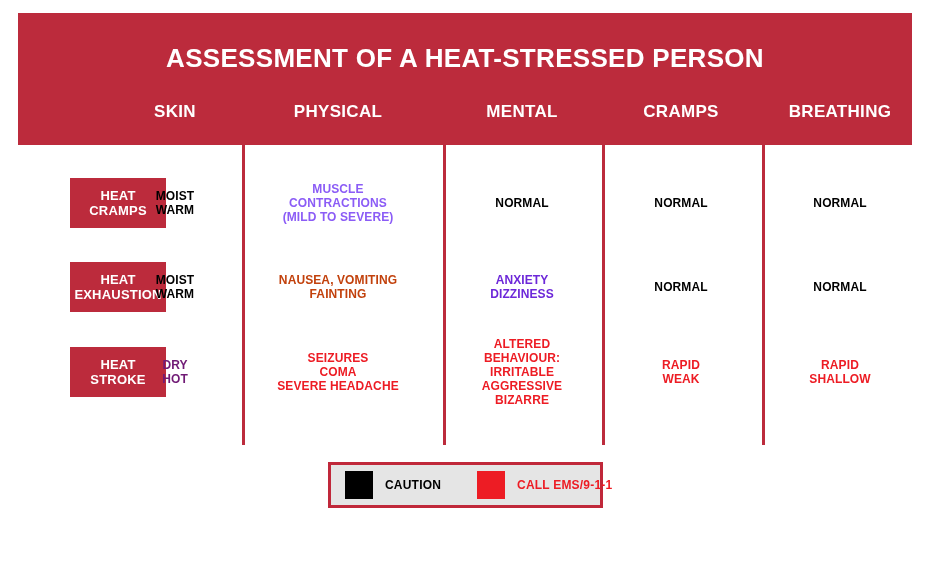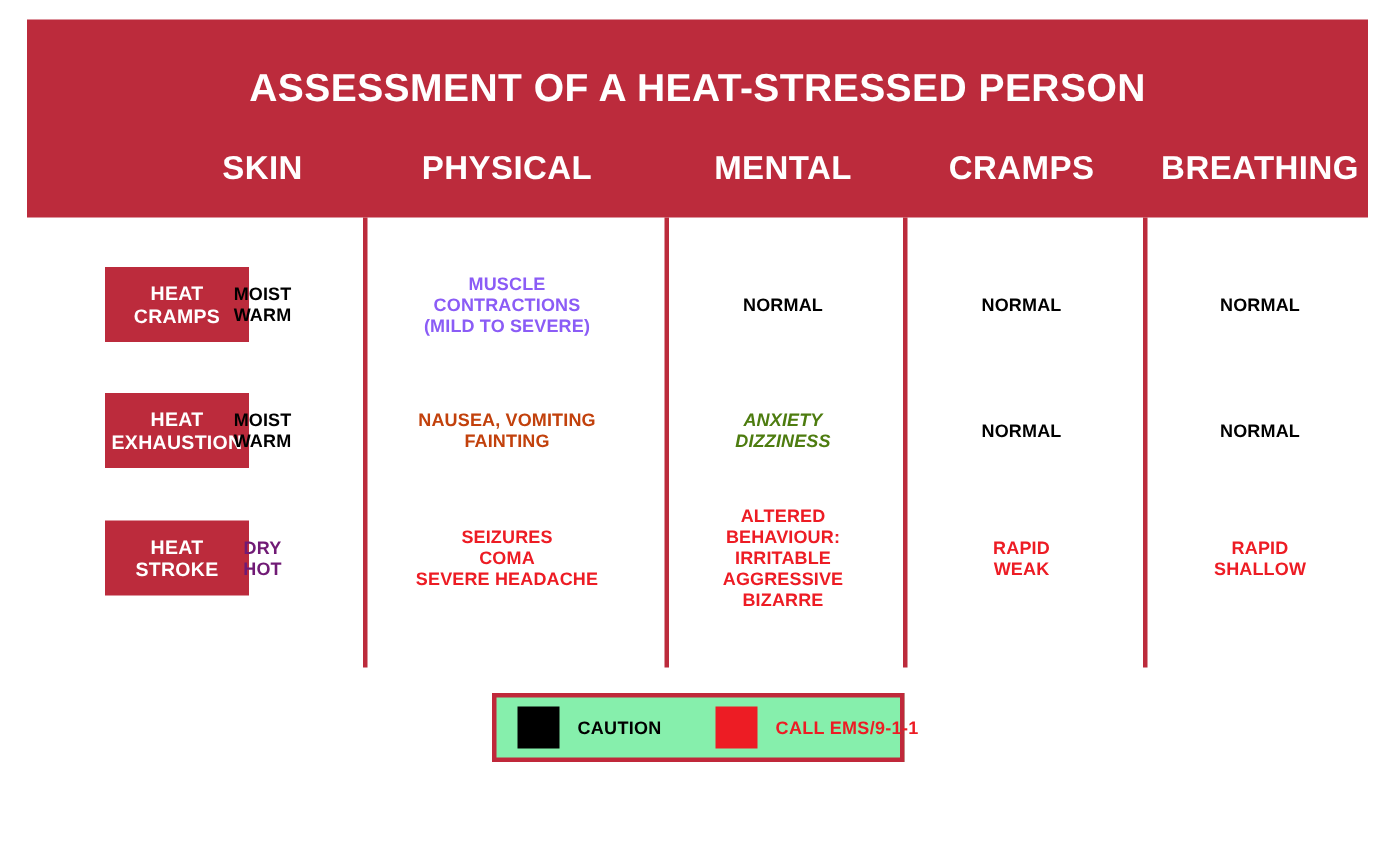--- a/index.html
+++ b/index.html
@@ -46,21 +46,21 @@
     position: absolute;
     left: 0;
     top: 88px;
     width: 100%;
     height: 30px;
   }
   .col-header {
     position: absolute;
     top: 0;
     color: #ffffff;
-    font-size: 22px;
+    font-size: 17px;
     font-weight: bold;
     letter-spacing: 0.3px;
     text-align: center;
     line-height: 22px;
     white-space: nowrap;
     transform: translateX(-50%);
   }
 
   
   .divider {
@@ -108,21 +108,21 @@
 
   
   .legend {
     position: absolute;
     left: 328px;
     top: 462px;
     width: 275px;
     height: 46px;
     box-sizing: border-box;
     border: 3px solid #C0283A;
-    background: #86efac;
+    background: #e5e5e5;
     display: flex;
     align-items: center;
   }
   .legend-item {
     display: flex;
     align-items: center;
     height: 100%;
   }
   .legend-item.first { margin-left: 14px; }
   .legend-item.second { margin-left: 36px; }
@@ -188,21 +188,21 @@
       <div class="cell-stack" style="left: 840px; top: 203px;">
         <div class="line caution" style="color: rgb(0, 0, 0);">NORMAL</div>
       </div>
       <div class="cell-stack" style="left: 175px; top: 287px;">
         <div class="line caution" style="color: rgb(0, 0, 0);">MOIST<br>WARM</div>
       </div>
       <div class="cell-stack" style="left: 338px; top: 287px;">
         <div class="line ems" style="color: #c2410c;">NAUSEA, VOMITING<br>FAINTING</div>
       </div>
       <div class="cell-stack" style="left: 522px; top: 287px;">
-        <div class="line ems" style="color: #4d7c0f; font-style: italic;">ANXIETY<br>DIZZINESS</div>
+        <div class="line ems" style="color: #6d28d9;">ANXIETY<br>DIZZINESS</div>
       </div>
       <div class="cell-stack" style="left: 681px; top: 287px;">
         <div class="line caution" style="color: rgb(0, 0, 0);">NORMAL</div>
       </div>
       <div class="cell-stack" style="left: 840px; top: 287px;">
         <div class="line caution" style="color: rgb(0, 0, 0);">NORMAL</div>
       </div>
       <div class="cell-stack" style="left: 175px; top: 372px;">
         <div class="line ems" style="color: #701a75;">DRY<br>HOT</div>
       </div>

